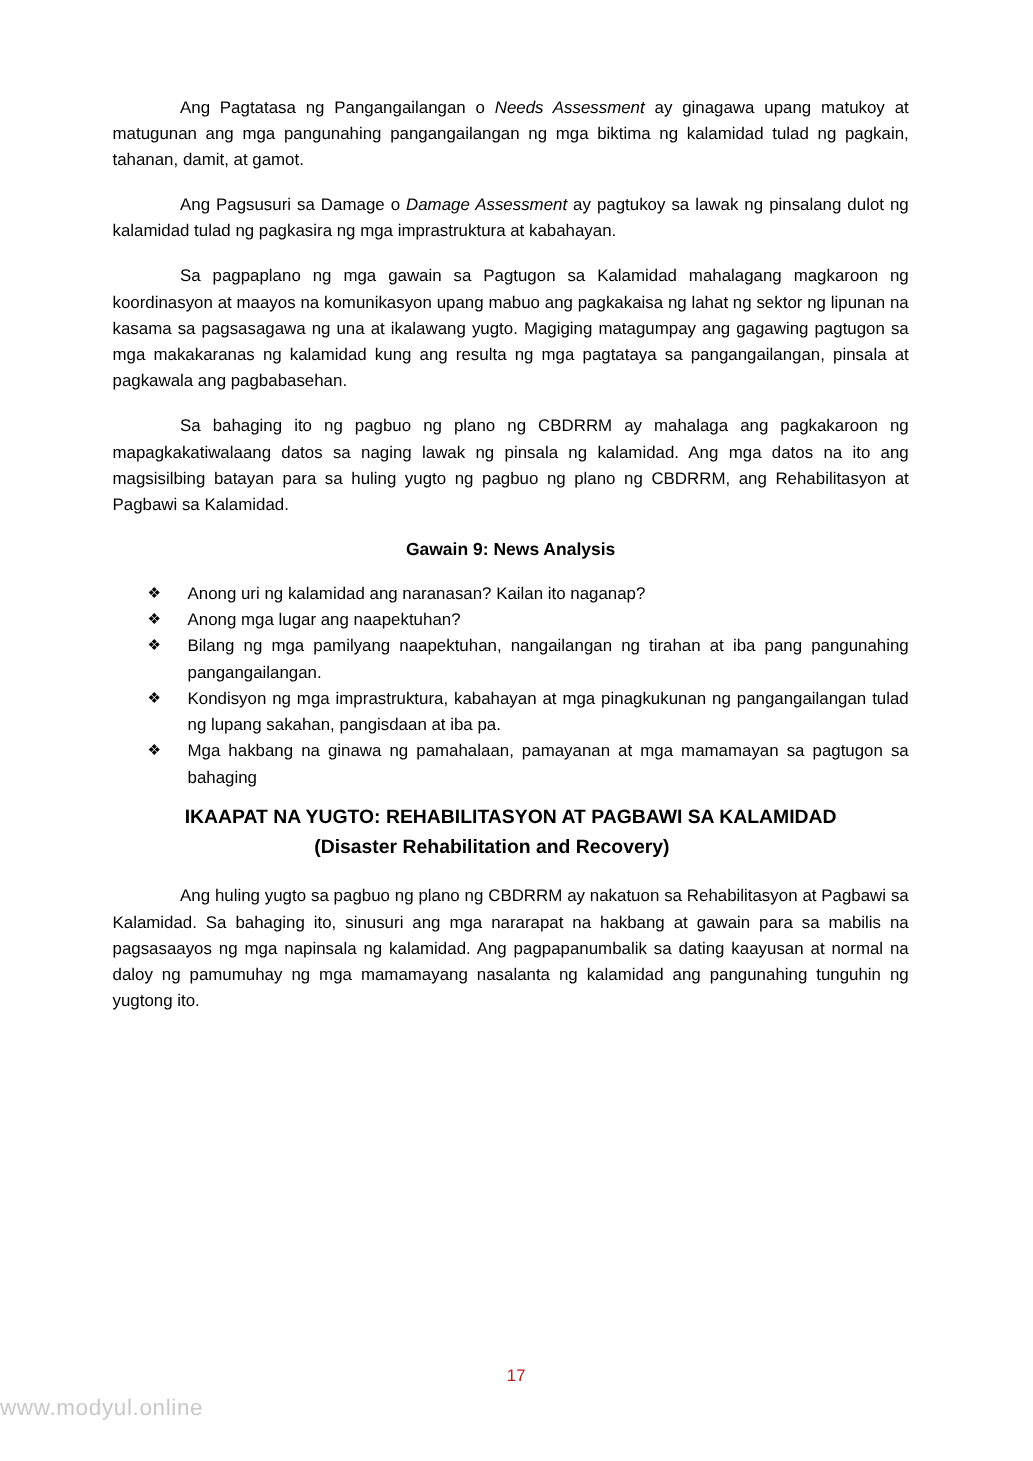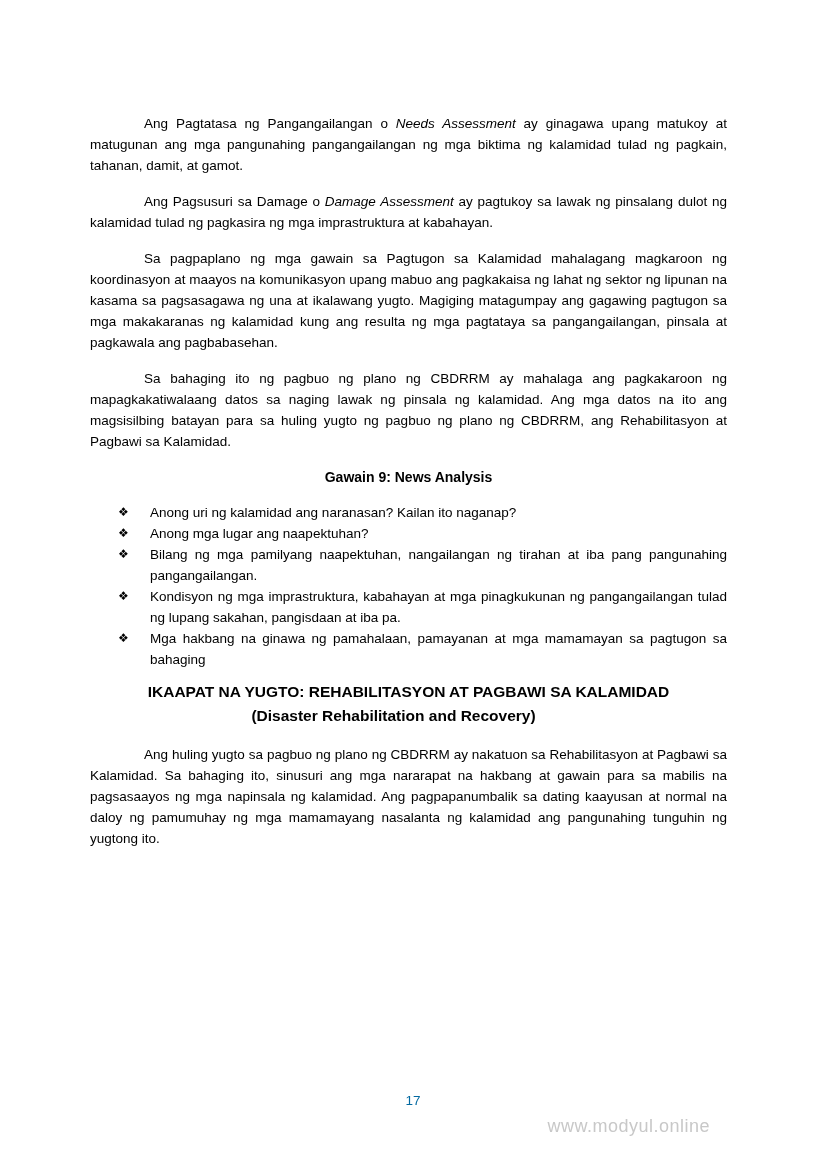--- a/index.html
+++ b/index.html
@@ -9,21 +9,21 @@
     height: 1169px;
     position: relative;
     font-family: "Liberation Sans", "DejaVu Sans", sans-serif;
     color: #000000;
     overflow: hidden;
   }
   .page {
     position: relative;
     width: 826px;
     height: 1169px;
-    padding: 113px 99px 0 90px;
+    padding: 75px 99px 0 90px;
     background: #ffffff;
   }
   .doc-body {
     font-size: 13.5px;
     line-height: 21px;
     text-align: justify;
   }
   p.paragraph {
     text-indent: 54px;
     margin: 0 0 15px 0;
@@ -59,28 +59,28 @@
   }
   .section-heading .line1 { text-align: center; }
   .section-heading .line2 { text-align: center; padding-right: 30px; }
   .footer-pagenum {
     position: absolute;
     top: 1093px;
     left: 0;
     width: 826px;
     text-align: center;
     font-size: 13.5px;
-    color: #0369a1;
+    color: #b91c1c;
   }
   .footer-watermark {
     position: absolute;
     top: 1116px;
     left: 0;
     width: 710px;
-    text-align: right;
+    text-align: left;
     font-size: 18px;
     letter-spacing: 0.5px;
     color: #c8c8c8;
   }
   em { font-style: italic; }
 </style>
 </head>
 <body>
 
 <div class="page">

